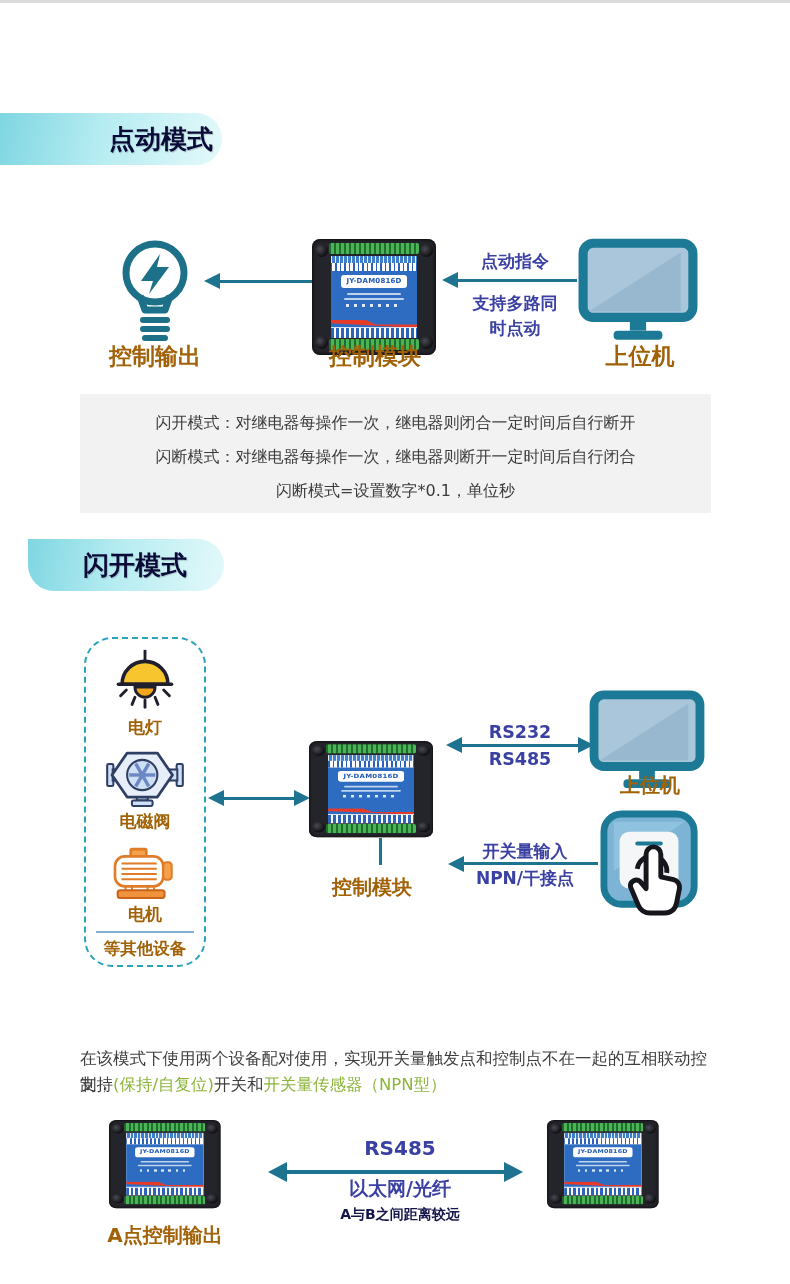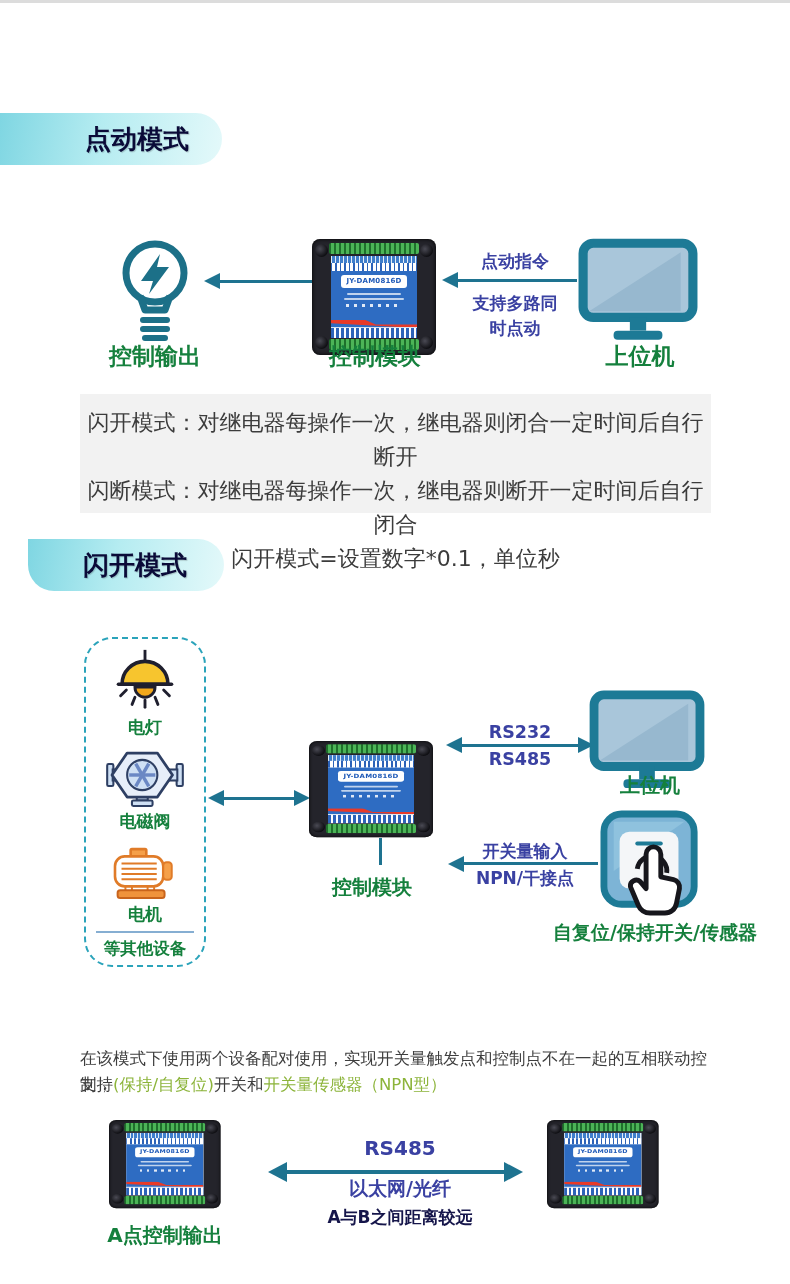--- a/index.html
+++ b/index.html
@@ -13,23 +13,23 @@
     text-shadow:3px 3px 2px #bdbdbd;}
 
   .pill{position:absolute;height:52px;background:linear-gradient(100deg,#7fd6e2 0%,#b5ecf1 45%,#e4f9fa 100%);}
   .pill-text{font-size:26px;font-weight:bold;color:#0a0a38;line-height:52px;
     text-shadow:1px 1px 1px rgba(0,0,0,0.18);}
 
   .desc{position:absolute;font-size:16.5px;color:#3e3e3e;line-height:26px;}
   .grn{color:#8cb43a;}
 
   .note-box{position:absolute;left:80px;top:394px;width:631px;height:119px;background:#f2f2f2;
-    text-align:center;font-size:22px;color:#3c3c3c;line-height:34px;padding-top:12px;box-sizing:border-box;}
-
-  .lbl{position:absolute;text-align:center;font-weight:bold;color:#15803d;}
+    text-align:center;font-size:16px;color:#3c3c3c;line-height:34px;padding-top:12px;box-sizing:border-box;}
+
+  .lbl{position:absolute;text-align:center;font-weight:bold;color:#a16207;}
   .lbl-lg{font-size:23px;}
   .lbl-md{font-size:20px;}
   .lbl-sm{font-size:17px;}
   .ann{position:absolute;text-align:center;font-weight:bold;color:#3a41a2;font-size:17px;}
 
   
   .aline{position:absolute;height:3px;background:#1e7390;}
   .ah-l{position:absolute;width:0;height:0;border-top:8px solid transparent;
         border-bottom:8px solid transparent;border-right:16px solid #1e7390;}
   .ah-r{position:absolute;width:0;height:0;border-top:8px solid transparent;
@@ -73,21 +73,21 @@
     background-image:repeating-linear-gradient(90deg,#2d63b9 0 3px,#ffffff 3px 5px);}
 </style>
 </head>
 <body>
 
 <div class="page">
   <div class="top-rule"></div>
 
 
   <div class="pill" style="left:0;top:113px;width:222px;border-radius:0 26px 26px 0;">
-    <div class="pill-text" style="padding-left:78px;margin-left:7px;">点动模式</div>
+    <div class="pill-text" style="padding-left:109px;">点动模式</div>
   </div>
 
   <svg class="abs" style="left:107px;top:237px;" width="96" height="104" viewBox="0 0 96 104">
     <circle cx="48" cy="36" r="29" fill="none" stroke="#1c7088" stroke-width="7"></circle>
     <path d="M33 59 L38 73 H58 L63 59" fill="none" stroke="#1c7088" stroke-width="7" stroke-linejoin="round"></path>
     <polygon points="53,17 34,44 46,44 42,57 62,30 50,30" fill="#1c7088"></polygon>
     <line x1="36" y1="83" x2="60" y2="83" stroke="#1c7088" stroke-width="6" stroke-linecap="round"></line>
     <line x1="36" y1="92" x2="60" y2="92" stroke="#1c7088" stroke-width="6" stroke-linecap="round"></line>
     <line x1="38" y1="101" x2="58" y2="101" stroke="#1c7088" stroke-width="6" stroke-linecap="round"></line>
   </svg>
@@ -129,21 +129,21 @@
     <rect x="36" y="91" width="48" height="9" rx="4" fill="#1d7a96"></rect>
   </svg>
 
   <div class="lbl lbl-lg" style="left:95px;top:341px;width:120px;">控制输出</div>
   <div class="lbl lbl-lg" style="left:315px;top:341px;width:120px;">控制模块</div>
   <div class="lbl lbl-lg" style="left:590px;top:341px;width:100px;">上位机</div>
 
   <div class="note-box">
     <div>闪开模式：对继电器每操作一次，继电器则闭合一定时间后自行断开</div>
     <div>闪断模式：对继电器每操作一次，继电器则断开一定时间后自行闭合</div>
-    <div>闪开模式=设置数字*0.1，单位秒</div>
+    <div>闪断模式=设置数字*0.1，单位秒</div>
   </div>
 
   <div class="pill" style="left:28px;top:539px;width:196px;border-radius:0 26px 26px 26px;">
     <div class="pill-text" style="padding-left:55px;">闪开模式</div>
   </div>
 
   <div class="dashed-box"></div>
 
   <svg class="abs" style="left:112px;top:647px;" width="66" height="66" viewBox="0 0 90 92">
     <line x1="45" y1="4" x2="45" y2="20" stroke="#1f1f2e" stroke-width="4"></line>
@@ -237,21 +237,20 @@
   <div class="ann" style="left:455px;top:867px;width:140px;">NPN/干接点</div>
 
   <svg class="abs" style="left:600px;top:810px;" width="102" height="110" viewBox="0 0 104 112">
     <rect x="4" y="4" width="92" height="92" rx="18" fill="#7db4d6" stroke="#1d7a96" stroke-width="7"></rect>
     <polygon points="14,12 86,12 14,62" fill="#8fc2de"></polygon>
     <rect x="20" y="22" width="60" height="58" rx="10" fill="#f4f6f8"></rect>
     <rect x="36" y="32" width="28" height="4" rx="2" fill="#1d7a96"></rect>
     <path d="M38 60 a15 15 0 1 1 30 4" fill="none" stroke="#16161c" stroke-width="5"></path>
     <path d="M47 45 a7.5 7.5 0 0 1 15 0 v23 l13 3 a8 8 0 0 1 6 9 l-3 15 a12 12 0 0 1 -12 10 h-15 a13 13 0 0 1 -12 -8 l-8 -19 a6 6 0 0 1 10 -5 l6 7 z" fill="#ffffff" stroke="#16161c" stroke-width="5" stroke-linejoin="round"></path>
   </svg>
-  <div class="lbl" style="left:545px;top:920px;width:220px;font-size:19px;">自复位/保持开关/传感器</div>
 
   <div class="desc" style="left:80px;top:1072px;width:640px;">
     <span>支持</span><span class="grn">(保持/自复位)</span><span>开关和</span><span class="grn">开关量传感器（NPN型）</span>
   </div>
   <div class="desc" style="left:80px;top:1046px;width:640px;">在该模式下使用两个设备配对使用，实现开关量触发点和控制点不在一起的互相联动控制，</div>
 
   <div class="module" style="left:109px;top:1120px;transform:scale(0.9,0.76);">
     <div class="mod-screw scr-tl"></div>
     <div class="mod-screw scr-tr"></div>
     <div class="mod-screw scr-bl"></div>
@@ -291,16 +290,16 @@
       </div>
     </div>
     <div class="mod-green mg-bot"></div>
   </div>
 
   <div class="ah-l big" style="left:268px;top:1162px;"></div>
   <div class="aline big" style="left:285px;top:1170px;width:221px;"></div>
   <div class="ah-r big" style="left:504px;top:1162px;"></div>
   <div class="ann" style="left:330px;top:1136px;width:140px;font-size:20px;">RS485</div>
   <div class="ann" style="left:330px;top:1176px;width:140px;font-size:19px;">以太网/光纤</div>
-  <div class="lbl" style="left:300px;top:1206px;width:200px;font-size:17px;color:#15154a;">A与B之间距离较远</div>
+  <div class="lbl" style="left:300px;top:1206px;width:200px;font-size:14px;color:#15154a;">A与B之间距离较远</div>
 
   <div class="lbl lbl-md" style="left:85px;top:1222px;width:160px;">A点控制输出</div>
 </div>
 
 </body></html>

